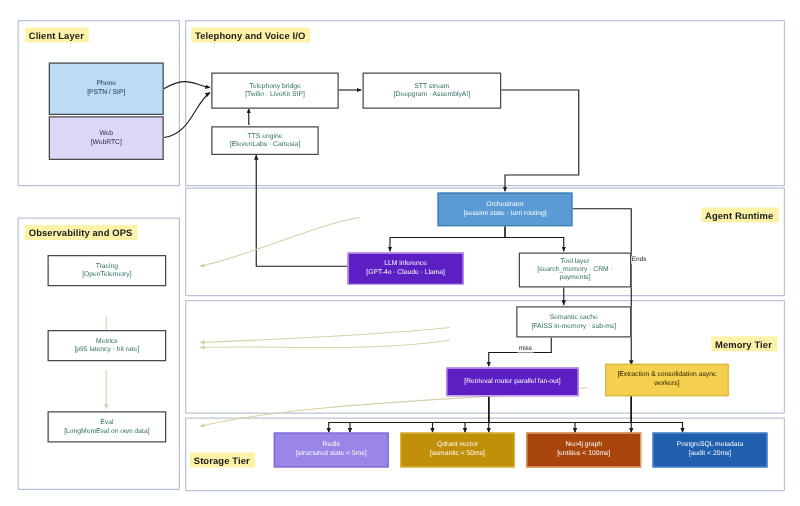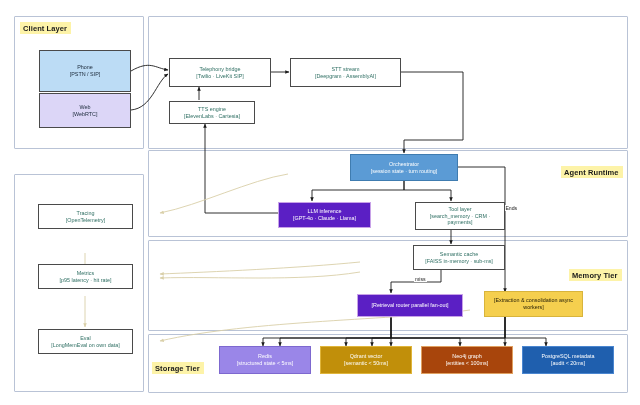--- a/index.html
+++ b/index.html
@@ -20,22 +20,24 @@
 </style>
 </head>
 <body>
 
 <div id="canvas">
 
   <div class="grp" style="left:14px;top:16px;width:128px;height:131px;"></div>
   <div class="grp-label" style="left:20px;top:22px;">Client Layer</div>
 
   <div class="grp" style="left:148px;top:16px;width:478px;height:131px;"></div>
+  <div class="grp-label" style="left:153px;top:22px;">Telephony and Voice I/O</div>
 
   <div class="grp" style="left:14px;top:174px;width:128px;height:216px;"></div>
+  <div class="grp-label" style="left:20px;top:180px;">Observability and OPS</div>
 
   <div class="grp" style="left:148px;top:150px;width:478px;height:85px;"></div>
   <div class="grp-label" style="left:561px;top:166px;">Agent Runtime</div>
 
   <div class="grp" style="left:148px;top:240px;width:478px;height:89px;"></div>
   <div class="grp-label" style="left:569px;top:269px;">Memory Tier</div>
 
   <div class="grp" style="left:148px;top:334px;width:478px;height:57px;"></div>
   <div class="grp-label" style="left:152px;top:362px;">Storage Tier</div>
 

